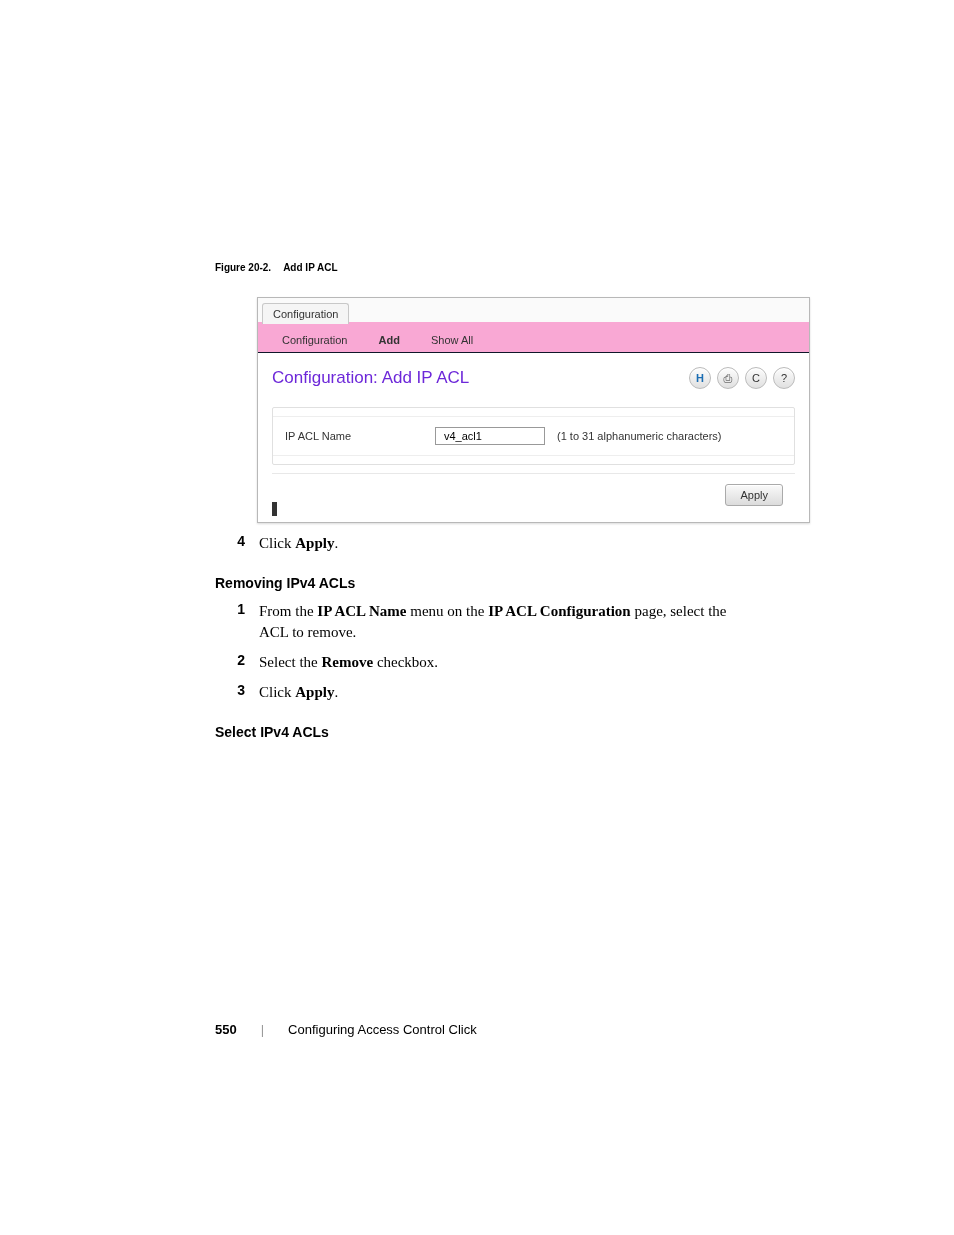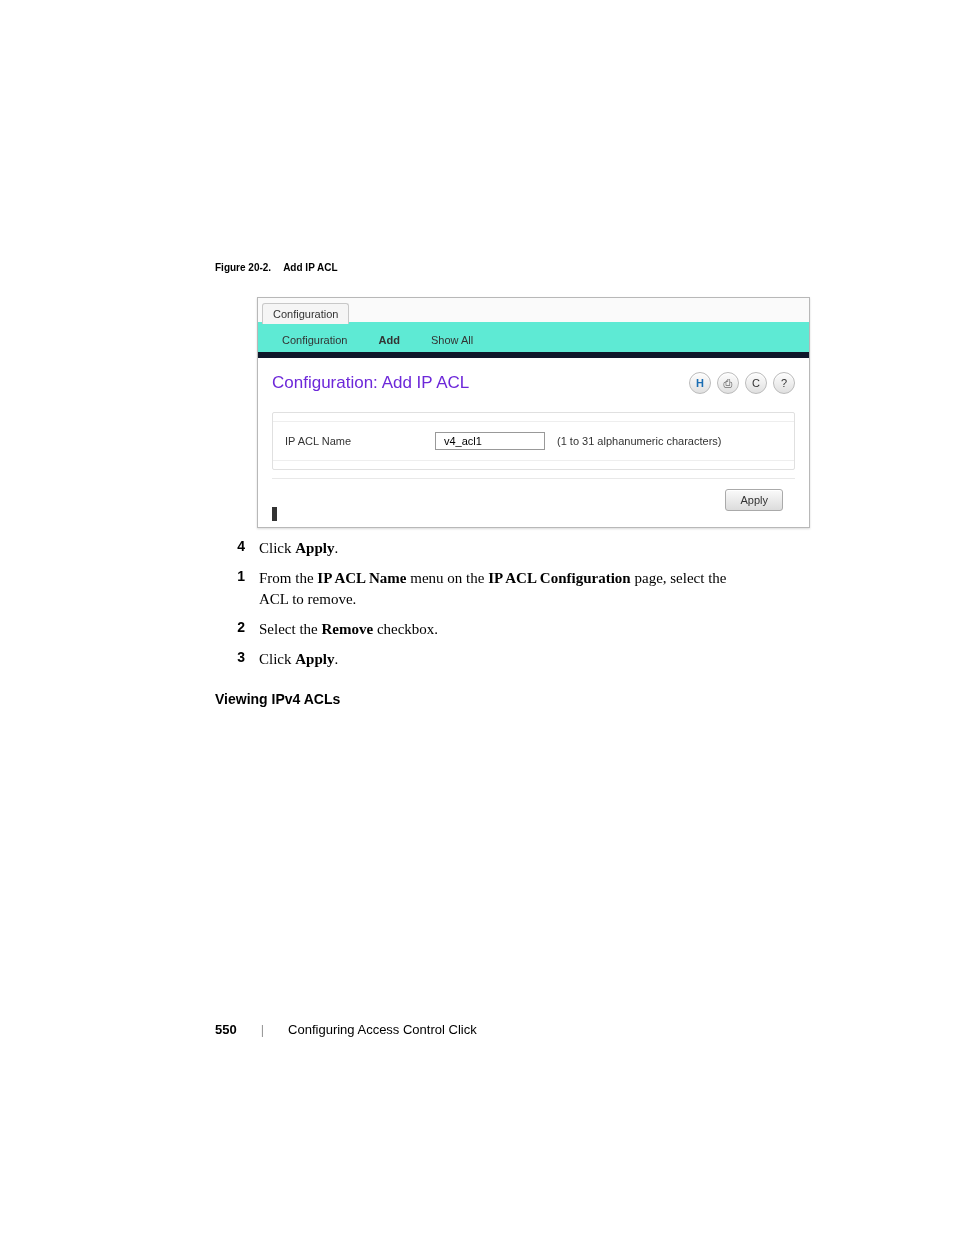--- a/index.html
+++ b/index.html
@@ -40,23 +40,23 @@
     border: 1px solid #c8c8c8;
     border-bottom: none;
     padding: 4px 10px 4px 10px;
     margin: 0 0 -1px 4px;
     font-size: 11px;
     border-radius: 3px 3px 0 0;
     position: relative;
     top: 1px;
   }
   .ss-tabs-row {
-    border-bottom: 6px solid #0f172a;
+    border-bottom: 1px solid #0f172a;
     padding: 6px 10px 0 10px;
-    background: #5eead4;
+    background: #f9a8d4;
   }
   .ss-subtab {
     display: inline-block;
     padding: 6px 14px 6px 14px;
     font-size: 11px;
     color: #333;
   }
   .ss-subtab.active { font-weight: bold; }
   .ss-body {
     padding: 14px 14px 6px 14px;
@@ -226,20 +226,21 @@
 
   <div class="steps">
     <div class="step-line">
       <div class="step-num">4</div>
       <div class="step-text">
         <span>Click </span><span class="bold">Apply</span><span>.</span>
       </div>
     </div>
   </div>
 
+  <div class="h3">Removing IPv4 ACLs</div>
 
   <div class="steps">
     <div class="step-line">
       <div class="step-num">1</div>
       <div class="step-text">
         <span>From the </span><span class="bold">IP ACL Name</span><span> menu on the </span><span class="bold">IP ACL Configuration</span><span> page, select the ACL to remove.</span>
       </div>
     </div>
     <div class="step-line">
       <div class="step-num">2</div>
@@ -248,21 +249,21 @@
       </div>
     </div>
     <div class="step-line">
       <div class="step-num">3</div>
       <div class="step-text">
         <span>Click </span><span class="bold">Apply</span><span>.</span>
       </div>
     </div>
   </div>
 
-  <div class="h3">Viewing IPv4 ACLs</div>
+  <div class="h3">Select IPv4 ACLs</div>
 
 </div>
 
 <div class="footer">
   <span class="footer-page">550</span>
   <span class="footer-sep">|</span>
   <span class="footer-title">Configuring Access Control Click</span>
 </div>
 
 </body></html>

